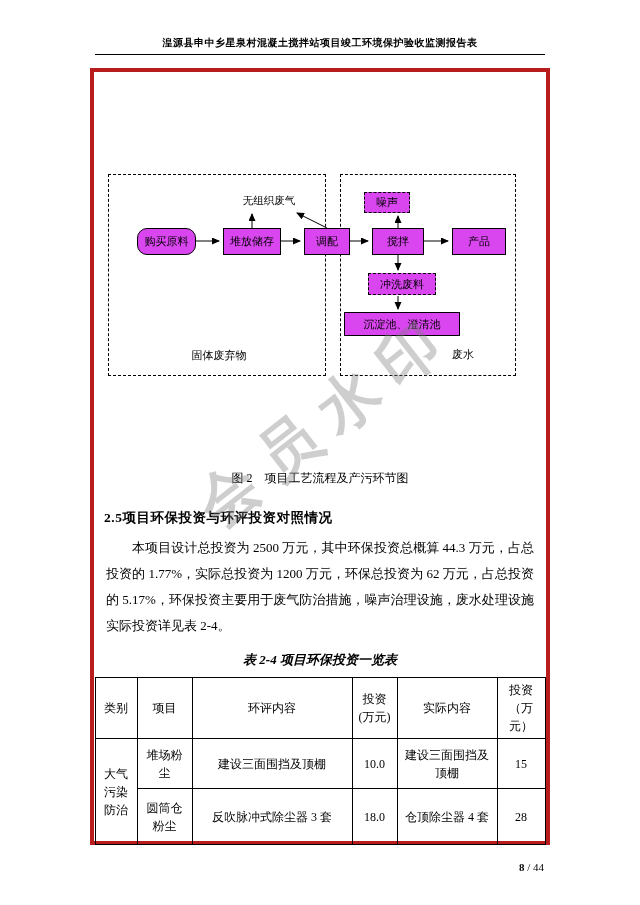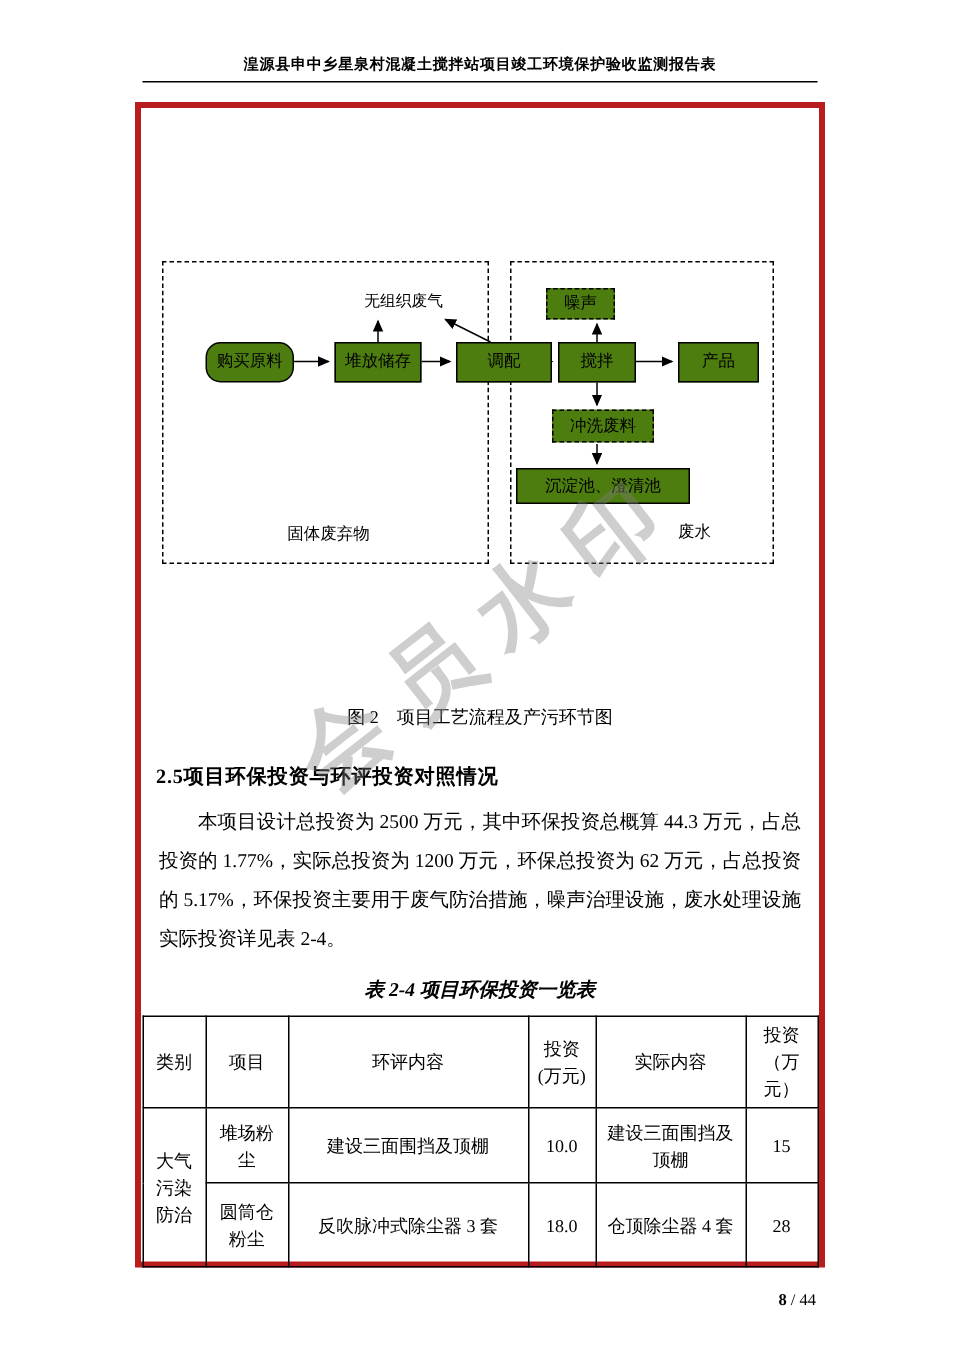--- a/index.html
+++ b/index.html
@@ -33,21 +33,21 @@
   .content-box {
     position:absolute; left:90px; top:68px; width:460px; height:777px;
     border:4px solid #b91c1c;
   }
 
   
   .flowchart { position:relative; width:460px; height:330px; font-size:11px; }
   .fc-svg { position:absolute; left:0; top:0; }
   .fc-region { position:absolute; border:1px dashed #000; }
   .fc-box {
-    position:absolute; border:1px solid #000; background:#4d7c0f;
+    position:absolute; border:1px solid #000; background:#d946ef;
     display:flex; align-items:center; justify-content:center;
     text-align:center; line-height:1.1; z-index:2;
   }
   .fc-box.dashed { border-style:dashed; }
   .fc-label { position:absolute; z-index:2; text-align:center; }
 
   .caption { text-align:center; font-size:12px; margin-top:68px; white-space:pre; }
 
   .section-heading { font-size:13.5px; font-weight:bold; margin:22px 0 0 10px; letter-spacing:0.5px; }
 
@@ -109,21 +109,21 @@
 
       <div class="fc-region" style="left:14px; top:102px; width:218px; height:202px;"></div>
       <div class="fc-region" style="left:246px; top:102px; width:176px; height:202px;"></div>
 
       <div class="fc-label" style="left:140px; top:122px; width:70px; font-size:10.5px;">无组织废气</div>
 
       <div class="fc-box dashed" style="left:270px; top:120px; width:46px; height:21px;">噪声</div>
 
       <div class="fc-box" style="left:43px; top:156px; width:59px; height:27px;border-radius:10px;">购买原料</div>
       <div class="fc-box" style="left:129px; top:156px; width:58px; height:27px;">堆放储存</div>
-      <div class="fc-box" style="left:210px; top:156px; width:64px; height:27px;">调配</div>
+      <div class="fc-box" style="left:210px; top:156px; width:46px; height:27px;">调配</div>
       <div class="fc-box" style="left:278px; top:156px; width:52px; height:27px;">搅拌</div>
       <div class="fc-box" style="left:358px; top:156px; width:54px; height:27px;">产品</div>
 
       <div class="fc-box dashed" style="left:274px; top:201px; width:68px; height:22px;">冲洗废料</div>
       <div class="fc-box" style="left:250px; top:240px; width:116px; height:24px;">沉淀池、澄清池</div>
 
       <div class="fc-label" style="left:92px; top:276px; width:66px;">固体废弃物</div>
       <div class="fc-label" style="left:354px; top:275px; width:30px;">废水</div>
     </div>
 

